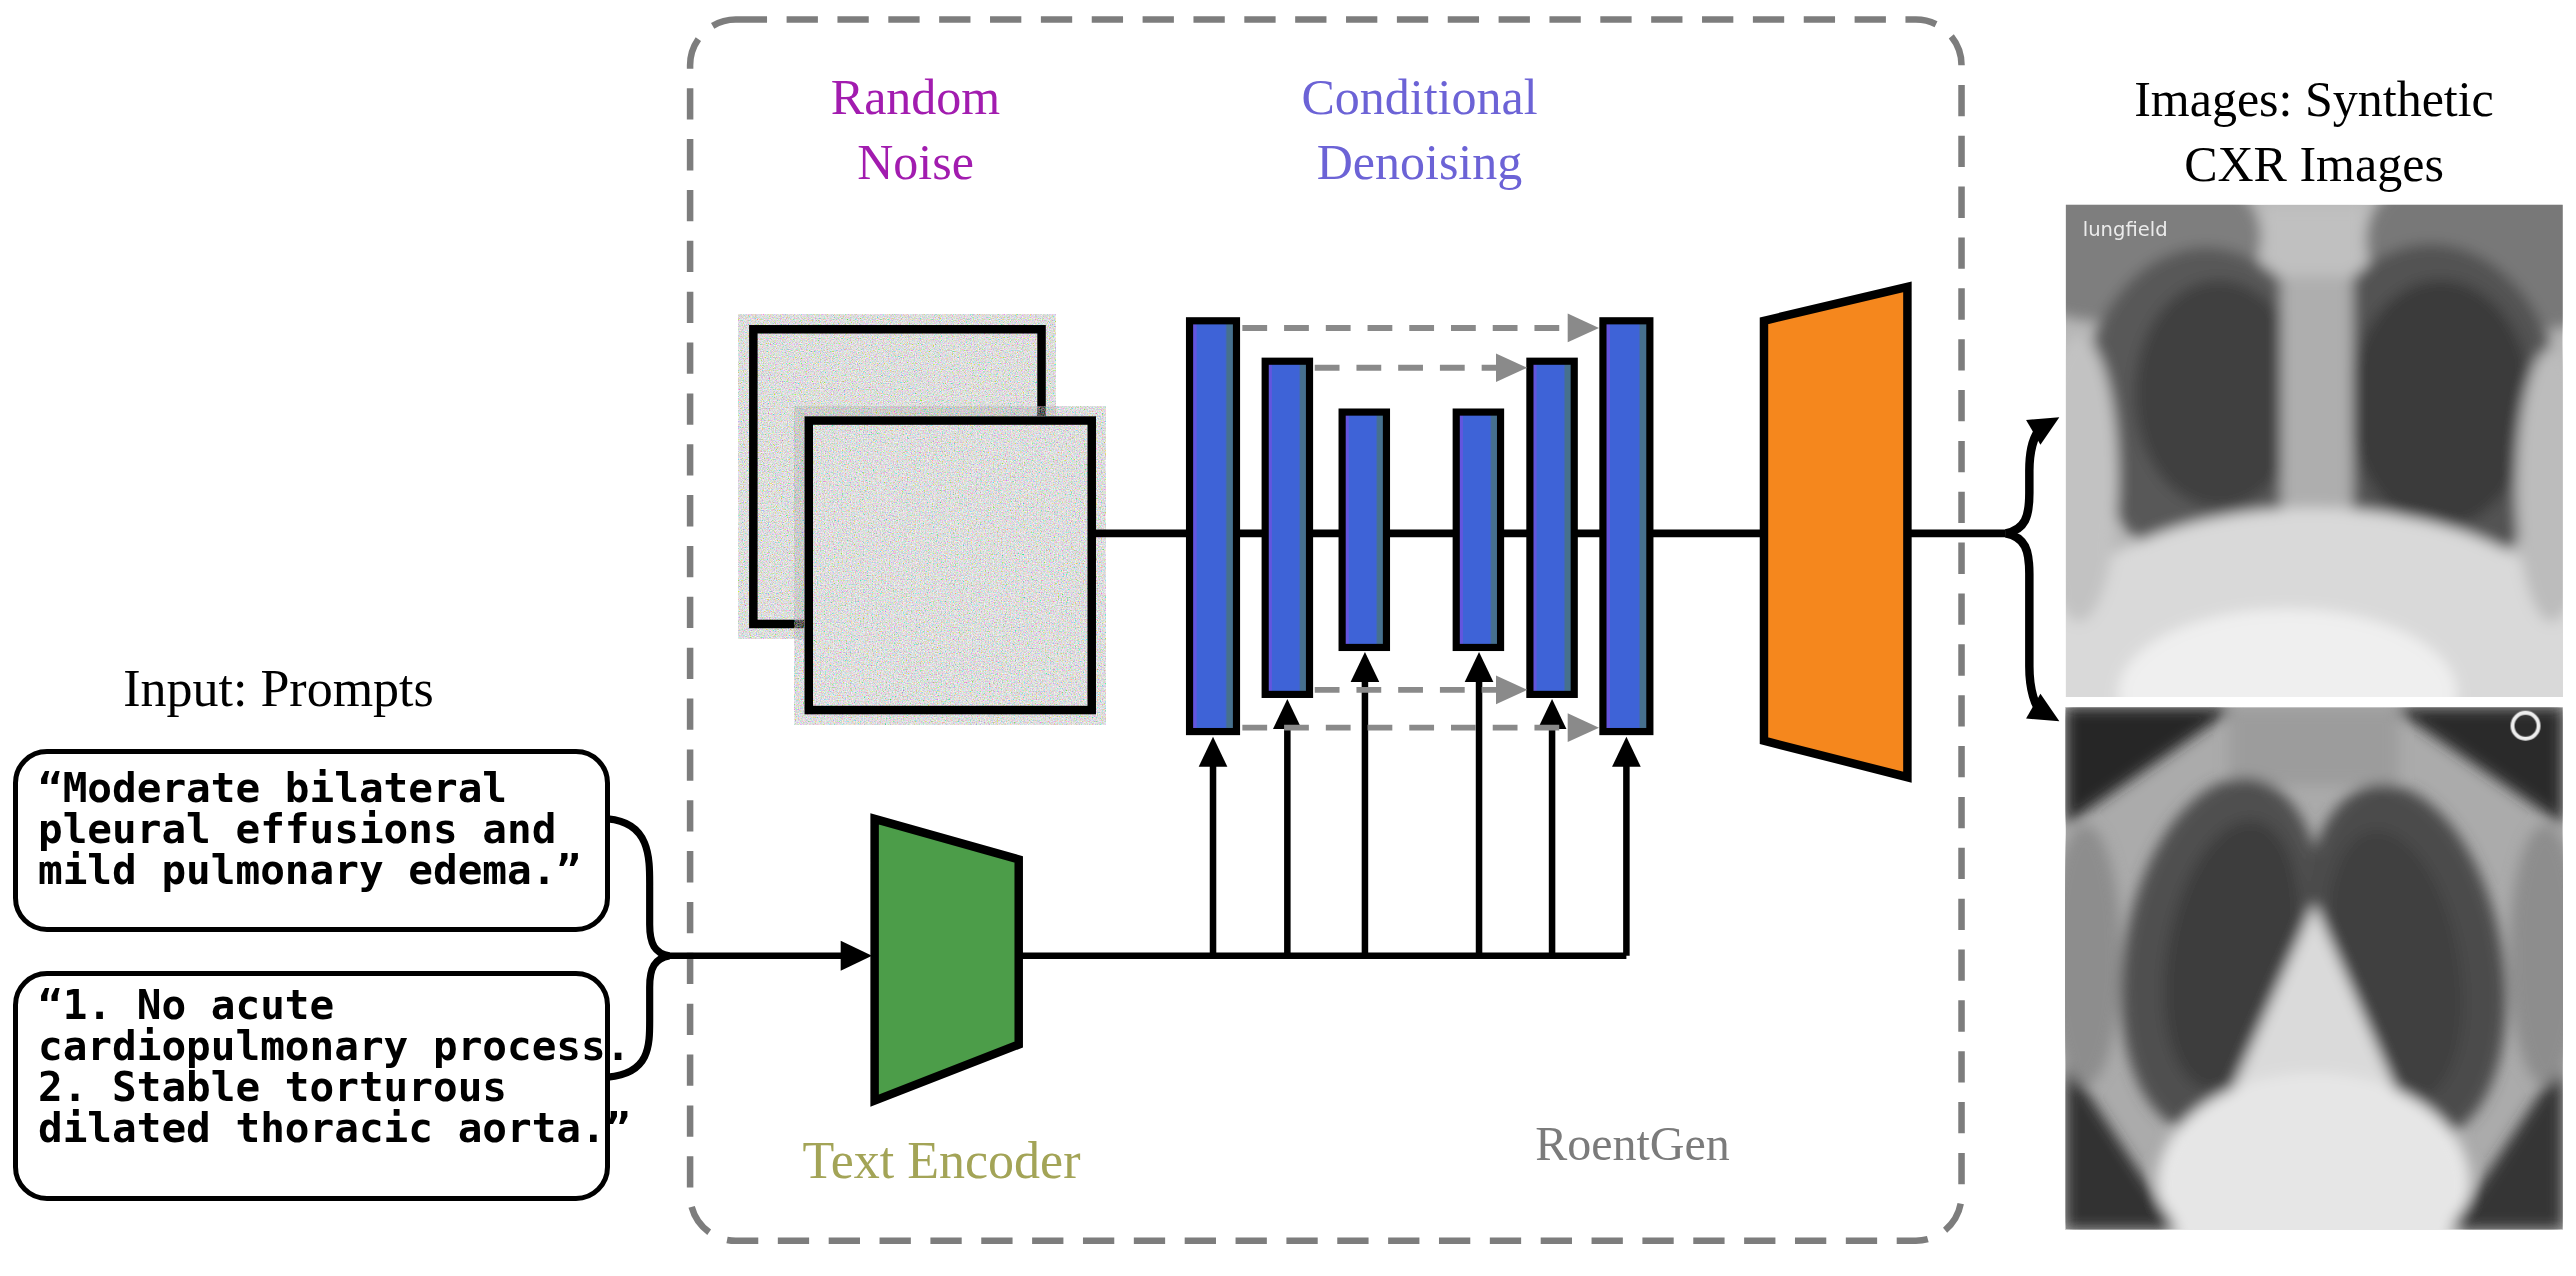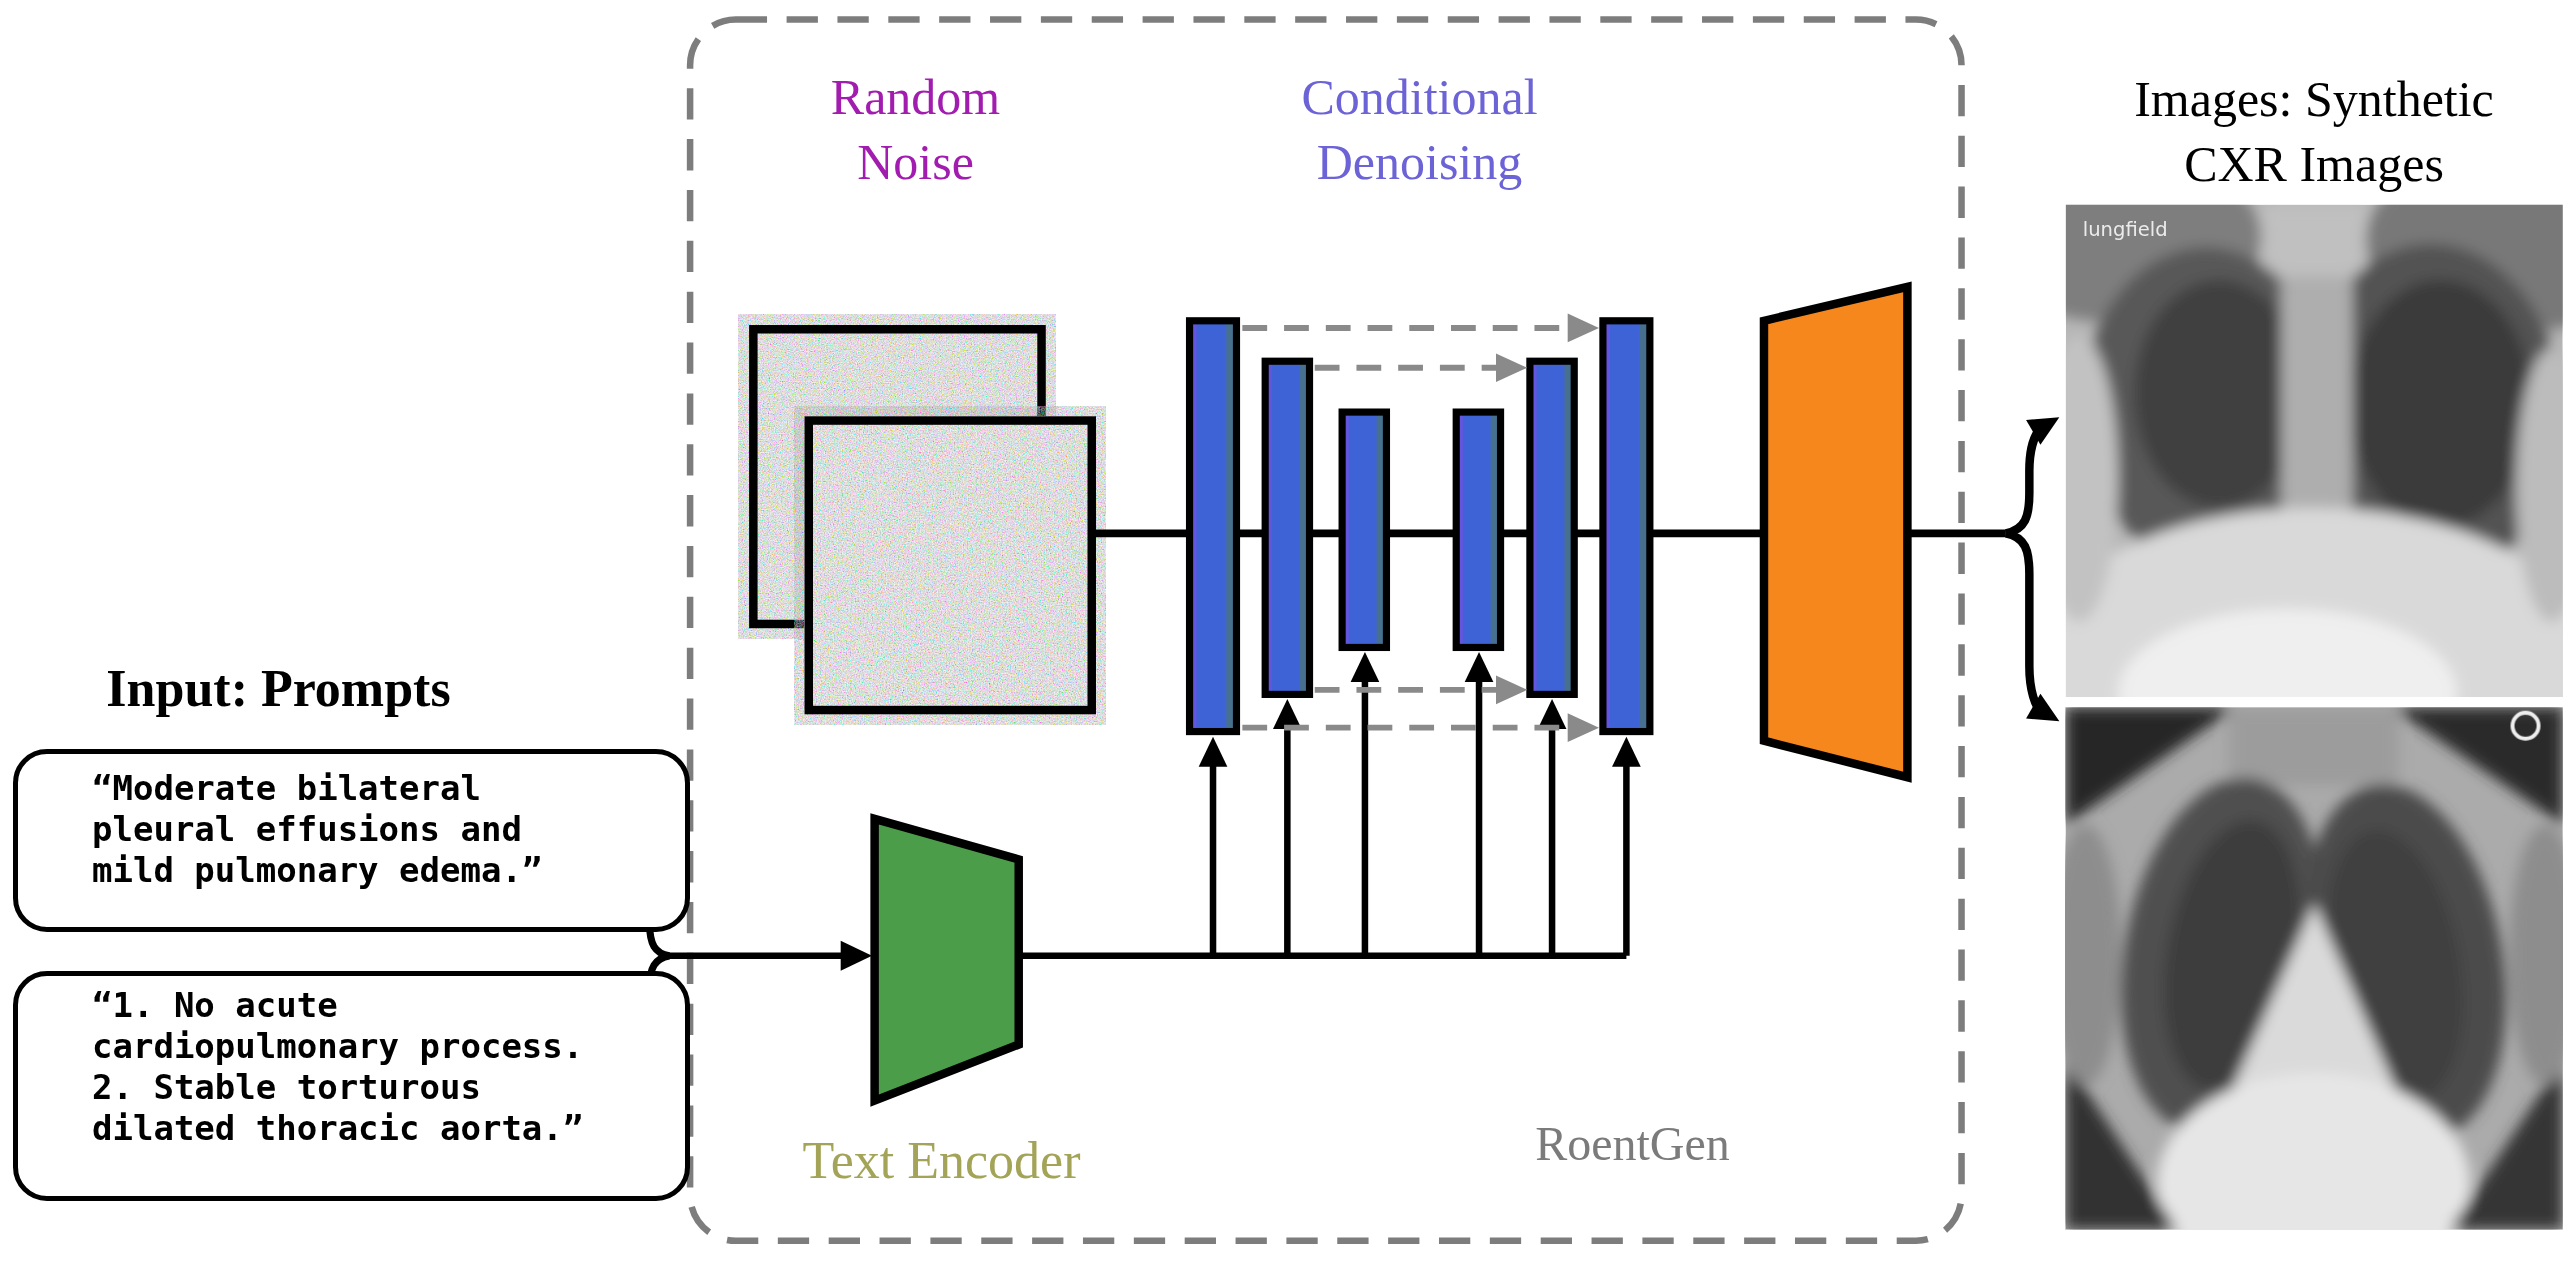--- a/index.html
+++ b/index.html
@@ -8,28 +8,28 @@
     font-family:"Liberation Serif", serif;color:#000;
   }
   #gfx{position:absolute;left:0;top:0;width:2576px;height:1276px;}
   .title{position:absolute;text-align:center;font-size:50px;line-height:65px;white-space:nowrap;}
   .title .ln{display:block;}
   .t-noise{left:720px;top:65px;width:391px;color:#a21caf;}
   .t-unet{left:1224px;top:65px;width:391px;color:var(--c-unet,#6c63d6);}
   .t-vae{left:1670px;top:74px;width:326px;color:var(--c-vae,#f0861f);}
   .t-output{left:2065px;top:67px;width:498px;color:#000;}
   .biglabel{position:absolute;text-align:center;font-size:52px;white-space:nowrap;}
-  .l-input{left:83px;top:659px;width:391px;color:#000;font-weight:bold;}
+  .l-input{left:83px;top:659px;width:391px;color:#000;}
   .l-encoder{left:746px;top:1131px;width:391px;color:var(--c-text_encoder,#a3a457);}
   .l-roentgen{left:1404px;top:1116px;width:457px;font-size:48px;color:var(--c-model_name,#7b7b7b);}
   .prompt{
-    position:absolute;left:13px;width:677px;box-sizing:border-box;background:#fff;
+    position:absolute;left:13px;width:597px;box-sizing:border-box;background:#fff;
     border:5.2px solid #000;border-radius:34px;
-    font-family:"DejaVu Sans Mono", monospace;font-weight:700;font-size:34px;line-height:41px;
-    padding-left:74px;white-space:nowrap;
+    font-family:"DejaVu Sans Mono", monospace;font-weight:700;font-size:41px;line-height:41px;
+    padding-left:20px;white-space:nowrap;
   }
   .prompt .ln{display:block;}
   .p1{top:749px;height:183px;padding-top:14.3px;}
   .p2{top:971px;height:230px;padding-top:9px;}
 </style>
 </head>
 <body>
 
 <div id="canvas">
 

